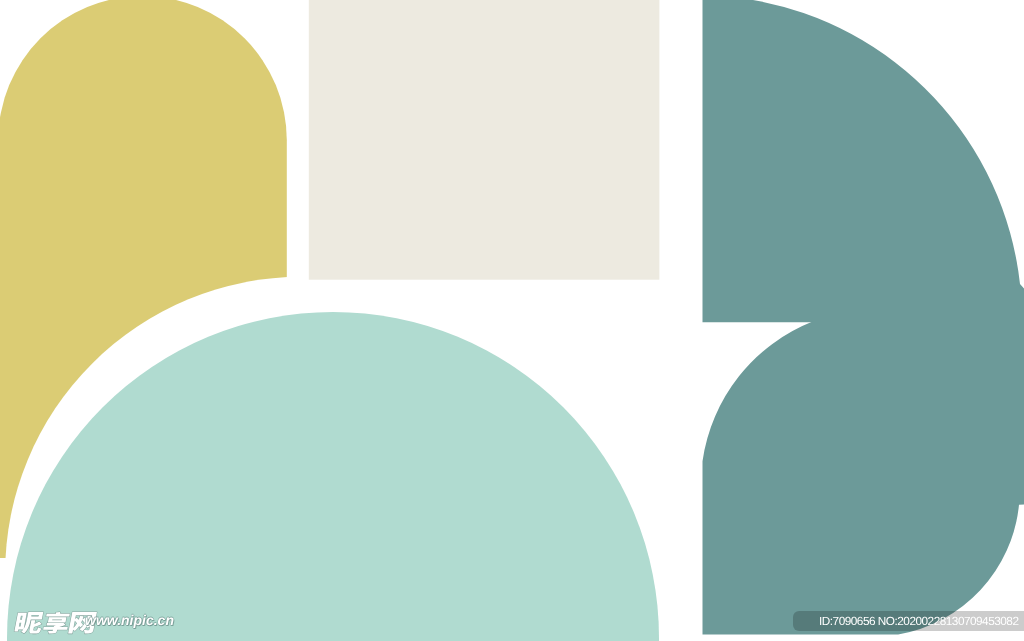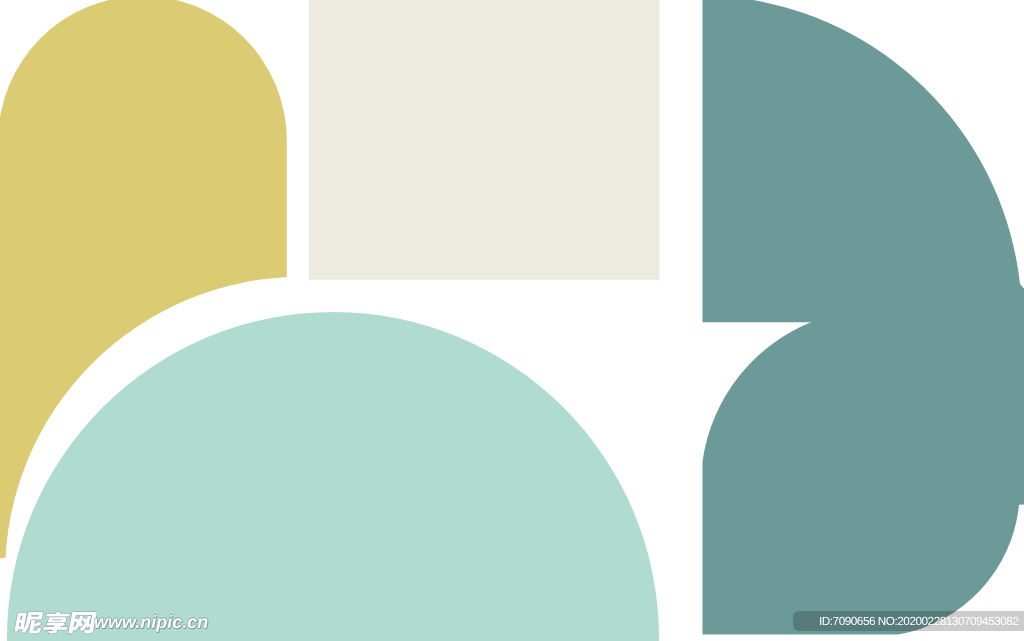--- a/index.html
+++ b/index.html
@@ -60,19 +60,19 @@
   </svg>
 
   <svg id="wm-cn" width="1024" height="641" viewBox="0 0 1024 641">
     <g id="cjk-group" transform="translate(0,1) translate(55,622) skewX(-11) translate(-55,-622)" fill="#ffffff" stroke="#85a39d" stroke-width="1.05" stroke-linejoin="round" stroke-linecap="round" vector-effect="non-scaling-stroke" paint-order="stroke">
 <path vector-effect="non-scaling-stroke" transform="translate(14.32,630.56) scale(0.02843,-0.02400)" d="M552 688H807V627H552ZM59 783V4H183V86H358C343 53 324 21 300 -7C333 -22 391 -59 415 -82C534 60 552 299 552 467V500H943V815H419V467C419 359 414 226 369 111V783ZM865 417C826 384 773 348 716 317V472H580V86C580 -44 610 -85 728 -85C751 -85 812 -85 837 -85C936 -85 971 -37 984 126C948 135 890 157 862 180C857 62 852 42 823 42C809 42 762 42 749 42C720 42 716 46 716 86V190C802 223 893 266 969 316ZM242 372V212H183V372ZM242 496H183V657H242Z"></path>
 <path vector-effect="non-scaling-stroke" transform="translate(43.21,630.46) scale(0.02648,-0.02255)" d="M317 535H681V498H317ZM172 632V401H836V632ZM735 373 695 372H145V261H504C476 252 447 244 421 236L420 202H45V80H420V41C420 26 413 22 393 21C376 21 291 21 240 24C259 -9 280 -58 289 -95C375 -95 446 -95 500 -80C555 -63 575 -34 575 34V80H955V202H633C715 230 790 263 857 298L767 379ZM400 838C405 823 410 805 414 788H62V667H936V788H576C570 813 560 840 550 863Z"></path>
 <path vector-effect="non-scaling-stroke" transform="translate(68.20,630.36) scale(0.02857,-0.02413)" d="M311 335C288 259 257 192 216 139V443C247 409 280 372 311 335ZM633 635C629 586 623 538 615 492C593 516 570 539 547 560L475 489C482 532 488 577 493 623L365 636C360 582 354 531 346 481L264 566L216 512V665H785V270C767 300 744 334 719 368C738 446 752 531 762 622ZM70 802V-93H216V71C243 53 274 32 288 19C336 73 374 141 404 220C422 197 437 176 449 158L534 262C512 291 483 327 450 365C458 399 465 434 471 470C509 431 547 388 581 343C550 237 503 149 436 86C467 69 525 29 548 9C599 64 639 133 671 214C688 187 702 160 712 137L785 210V77C785 58 777 51 756 50C734 50 656 49 595 54C616 16 642 -52 649 -93C747 -93 816 -90 865 -66C914 -43 931 -3 931 75V802Z"></path>
     </g>
   </svg>
 
-  <div id="wm-url" style="left:94px;top:612px;font-size:18px;">www.nipic.cn</div>
+  <div id="wm-url" style="left:85px;top:612px;font-size:14px;">www.nipic.cn</div>
 
   <div id="wm-id-bar" style="left:793px;top:611px;width:251px;height:20px;border-radius:6px;">
     <span id="wm-id-text" style="font-size:11.8px;letter-spacing:-0.5px;margin-left:0.5px;">ID:7090656 NO:20200228130709453082</span>
   </div>
 
 </div>
 
 </body></html>

